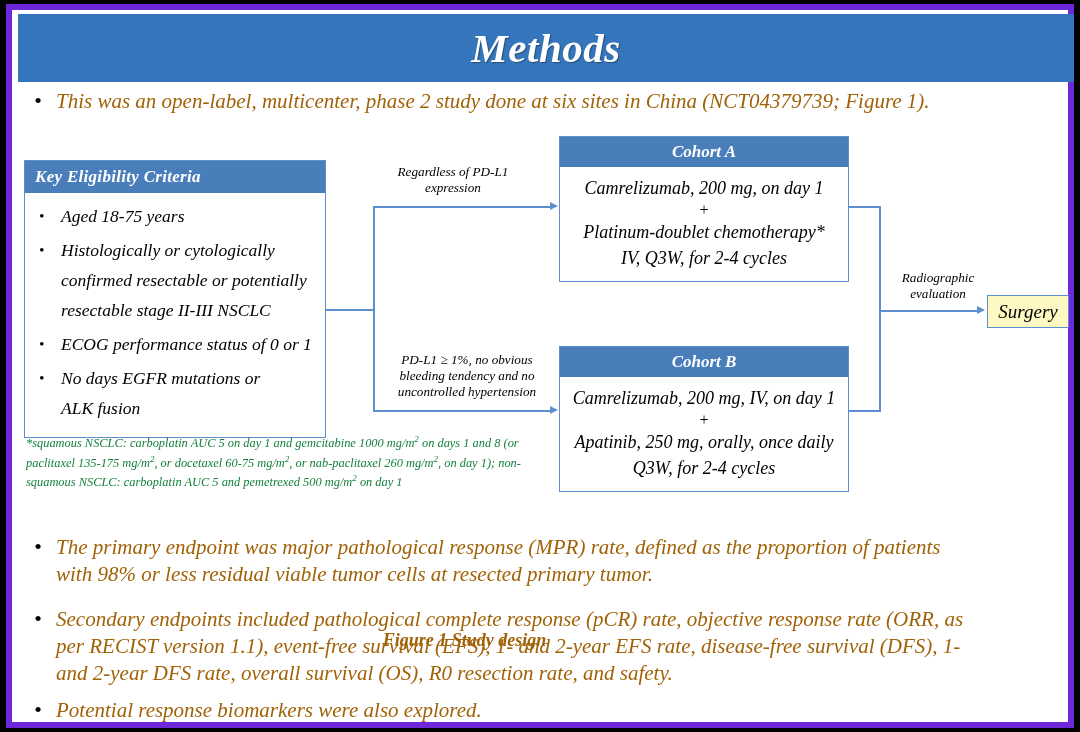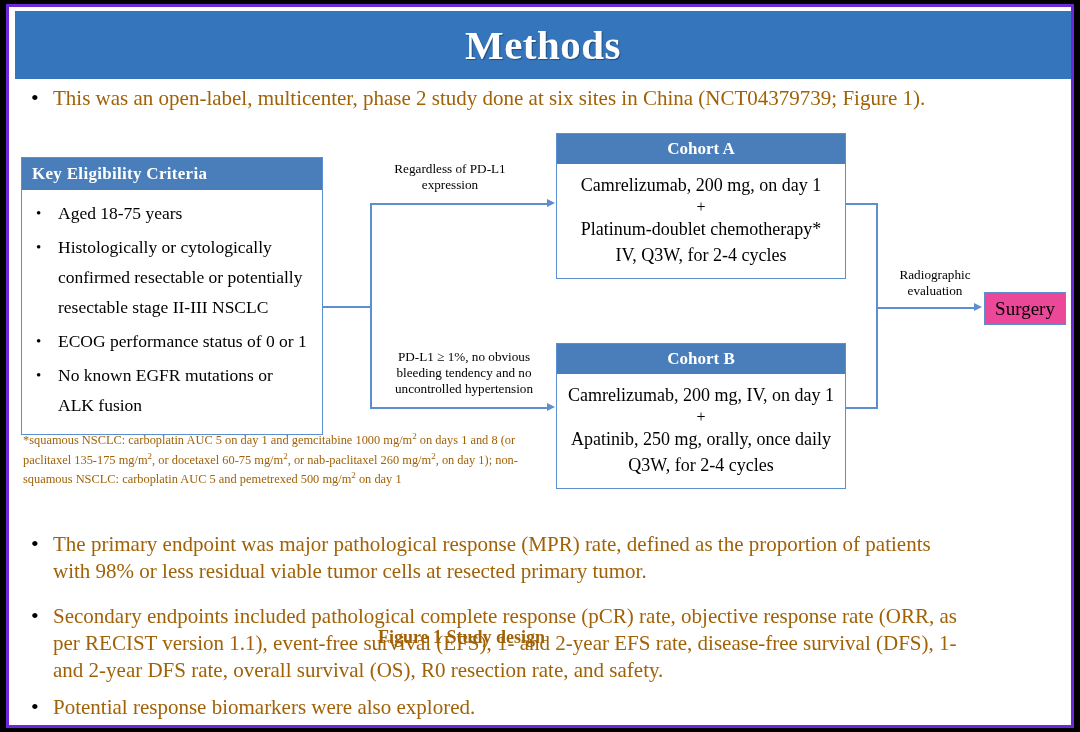--- a/index.html
+++ b/index.html
@@ -23,22 +23,23 @@
     background: #000000;
     box-sizing: border-box;
   }
   .slide-inner {
     position: absolute;
     left: 6px;
     top: 4px;
     width: 1068px;
     height: 724px;
     background: #ffffff;
-    border: 3px solid #6d28d9;
-    box-sizing: border-box;
+    border: 6px solid #6d28d9;
+    box-sizing: border-box;
+    font-style: italic;
   }
 
   
   .title-bar {
     position: absolute;
     left: 6px;
     top: 4px;
     width: 1056px;
     height: 68px;
     background: #3575bb;
@@ -125,21 +126,21 @@
   }
 
   
   .footnote {
     position: absolute;
     left: 14px;
     top: 312px;
     width: 530px;
     font-size: 12.4px;
     line-height: 15.5px;
-    color: #a16207;
+    color: #15803d;
     text-align: left;
   }
   .footnote sup { font-size: 9px; vertical-align: super; }
 
   
   .cohort {
     position: absolute;
     width: 290px;
     border: 1px solid #5b8fd0;
     box-sizing: border-box;
@@ -176,21 +177,21 @@
     position: absolute;
     left: 975px;
     top: 175px;
     width: 82px;
     height: 33px;
     border: 1.5px solid #5b8fd0;
     box-sizing: border-box;
     display: flex;
     align-items: center;
     justify-content: center;
-    background: #ec4899;
+    background: #fef9c3;
   }
   .surgery-label {
     font-size: 19px;
     color: #000000;
   }
 
   
   .ln {
     position: absolute;
     background: #5b8fd0;
@@ -267,21 +268,21 @@
           <div class="elig-item">
             <div class="elig-dot">•</div>
             <div>
               <div class="elig-label">ECOG performance status of 0 or 1</div>
             </div>
           </div>
 
           <div class="elig-item">
             <div class="elig-dot">•</div>
             <div>
-              <div class="elig-label">No known EGFR mutations or</div>
+              <div class="elig-label">No days EGFR mutations or</div>
               <div class="elig-label">ALK fusion</div>
             </div>
           </div>
 
         </div>
       </div>
 
       <div class="footnote">
         <span>*squamous NSCLC: carboplatin AUC 5 on day 1 and gemcitabine 1000 mg/m</span><sup>2</sup><span> on days 1 and 8 (or</span>
         <span>paclitaxel  135-175  mg/m</span><sup>2</sup><span>, or docetaxel 60-75 mg/m</span><sup>2</sup><span>, or nab-paclitaxel 260 mg/m</span><sup>2</sup><span>, on day 1); non-</span>

